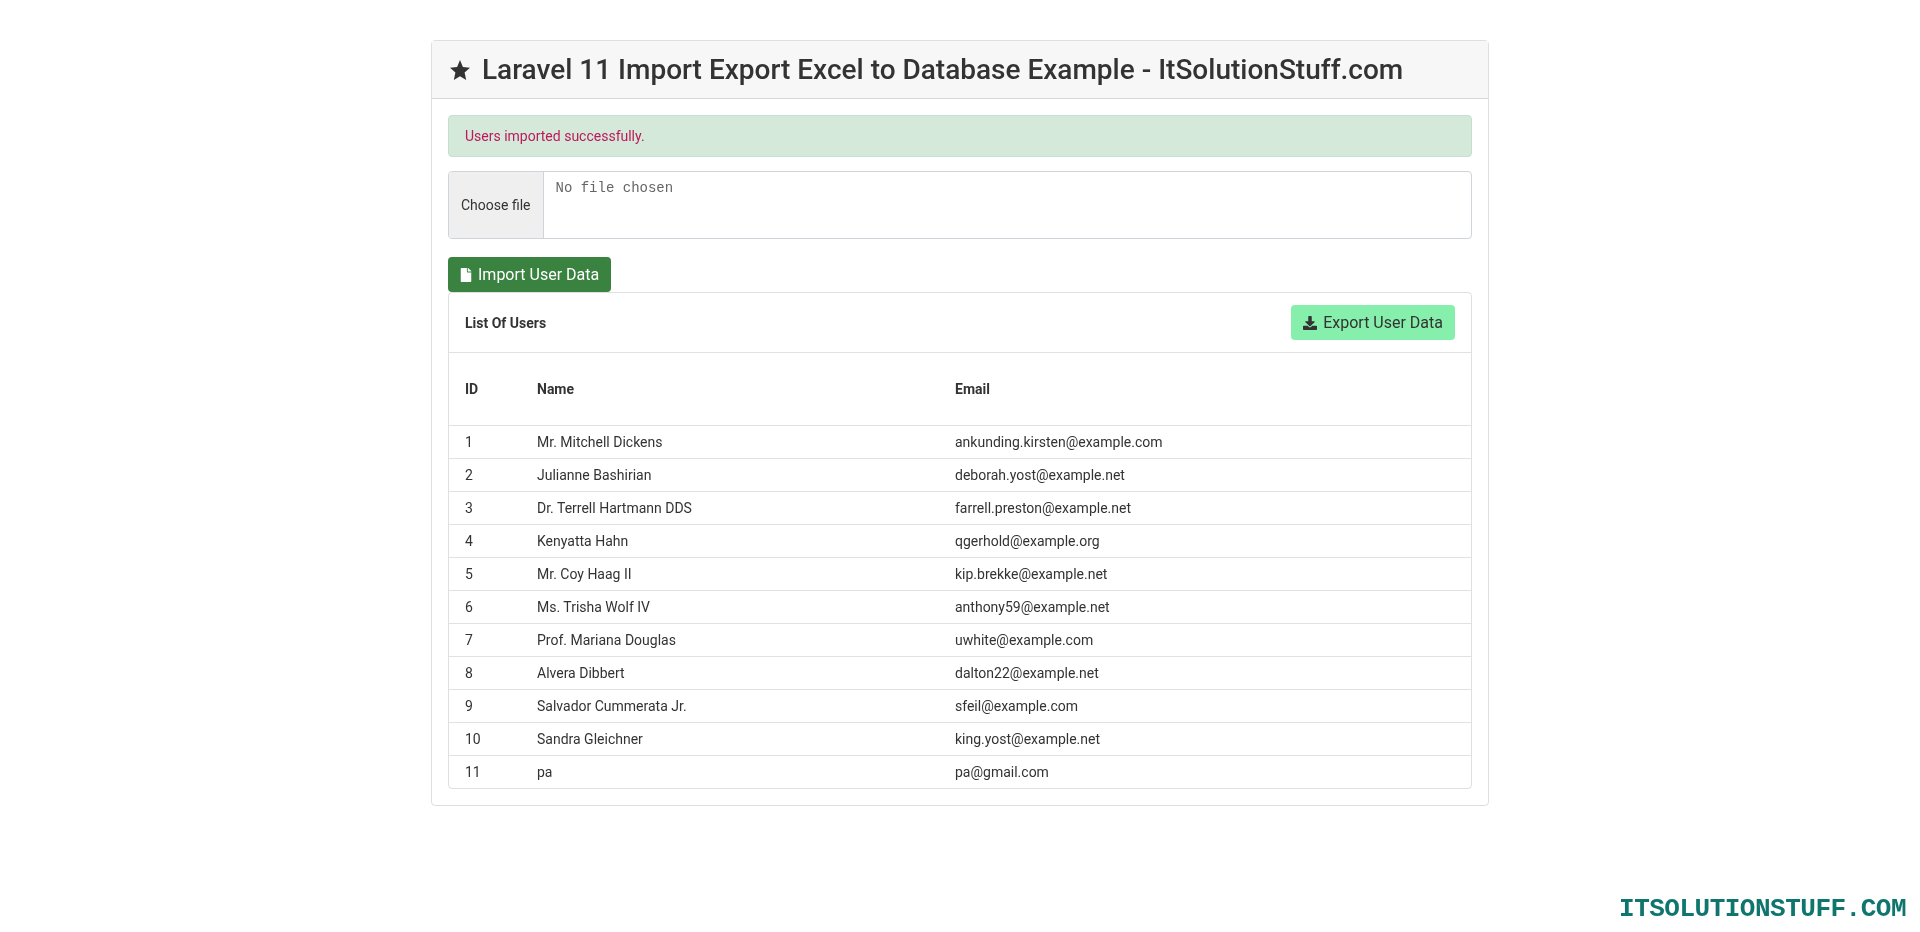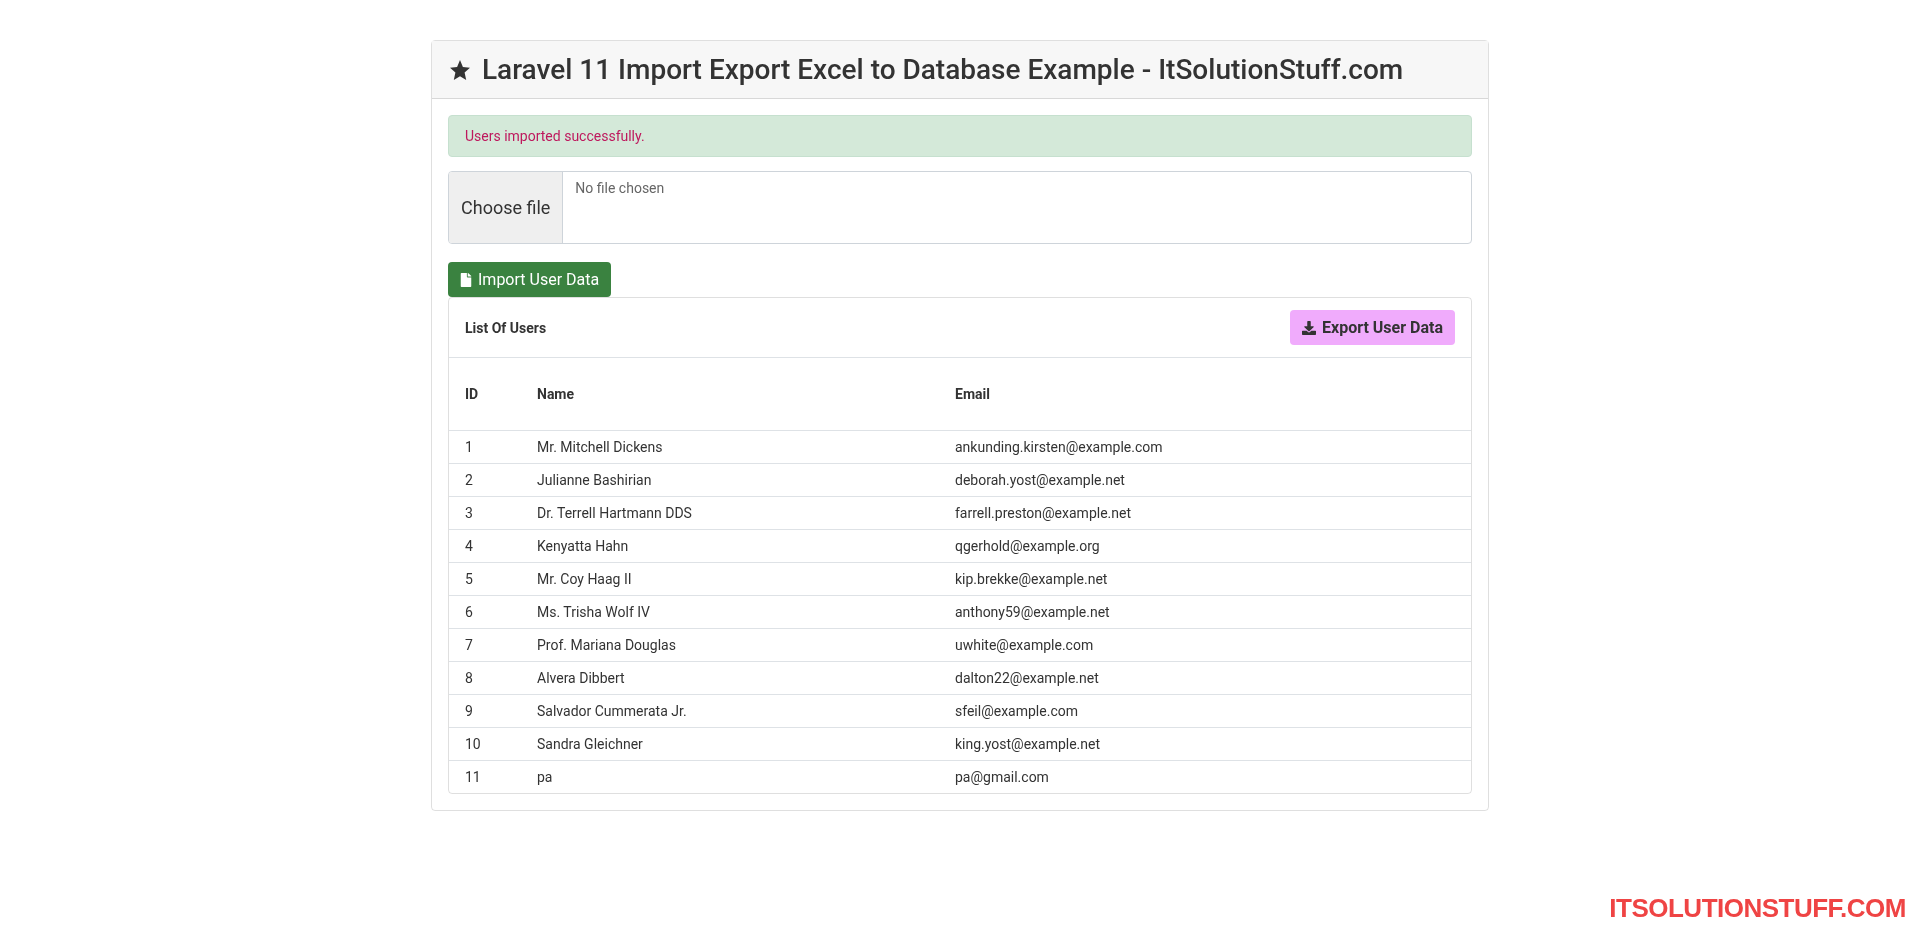--- a/index.html
+++ b/index.html
@@ -56,49 +56,49 @@
   border-radius: 4px;
   overflow: hidden;
   margin-bottom: 18px;
 }
 .choose-file-btn {
   background: #efefef;
   border: none;
   border-right: 1px solid #ced4da;
   padding: 25px 12px;
   cursor: pointer;
-  font-size: 18px;
+  font-size: 14px;
   color: #333;
   font-family: inherit;
 }
 .file-text {
   padding: 8px 12px;
   color: #666;
   flex: 1;
+  font-family: Liberation Mono, monospace;
 }
 .btn {
   display: inline-flex;
   align-items: center;
   gap: 6px;
   padding: 8px 12px;
   border: none;
   border-radius: 4px;
   font-size: 16px;
   cursor: pointer;
   font-family: inherit;
 }
 .btn-success {
   background: #3a8240;
   color: #fff;
 }
 .btn-warning {
-  background: #f0abfc;
+  background: #86efac;
   color: #333;
   float: right;
-  font-weight: bold;
 }
 .sub-card {
   border: 1px solid rgba(0,0,0,0.125);
   border-radius: 4px;
   margin-top: 0;
   overflow: hidden;
 }
 .sub-header {
   padding: 12px 16px;
   display: flex;
@@ -137,24 +137,24 @@
   height: 14px;
 }
 .icon-download {
   width: 14px;
   height: 14px;
 }
 .watermark {
   position: fixed;
   bottom: 8px;
   right: 14px;
-  font-family: Liberation Sans, sans-serif;
+  font-family: Liberation Mono, monospace;
   font-weight: 900;
   font-size: 26px;
-  color: #ef4444;
+  color: #0f766e;
   letter-spacing: -0.5px;
 }
 </style>
 </head>
 <body>
 
 <div class="container">
   <div class="card">
     <div class="card-header">
       <h1>

